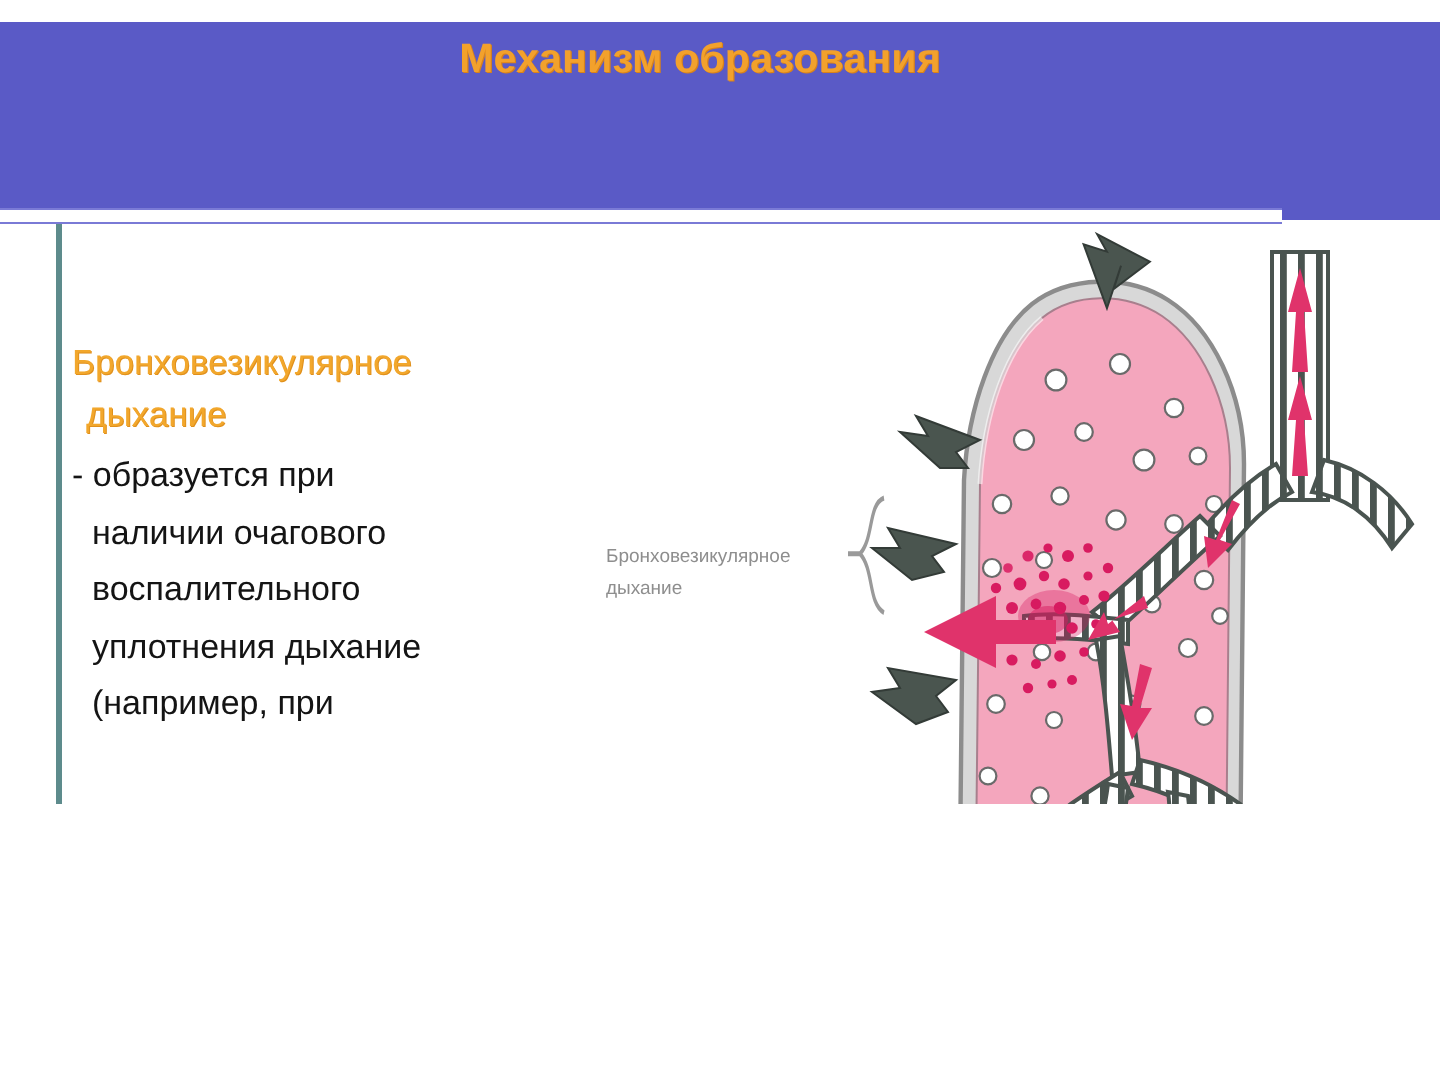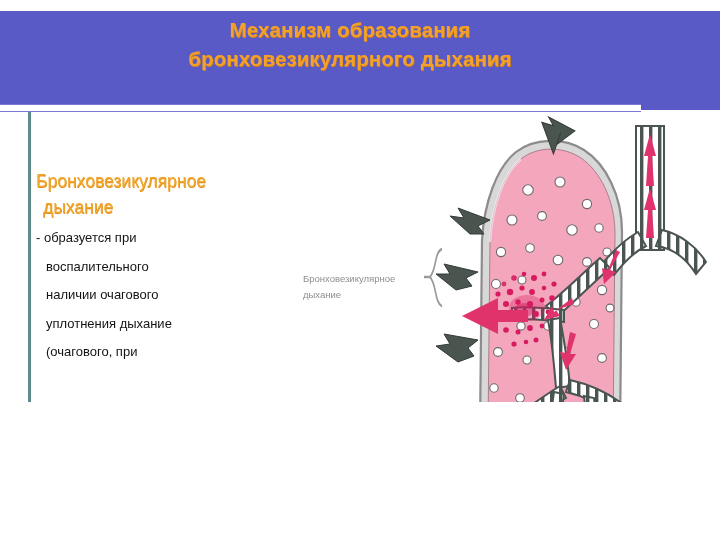--- a/index.html
+++ b/index.html
@@ -103,21 +103,21 @@
     line-height: 26px;
     text-shadow: 0.5px 0.5px 0 #e0901c;
   }
   .body-heading .hl2 {
     display: block;
     padding-left: 7px;
   }
   #body-paragraph {
     margin-top: 4px;
     color: #141414;
-    font-size: 13px;
+    font-size: 17px;
     line-height: 28.5px;
   }
   #body-paragraph .pl {
     display: block;
     white-space: pre;
   }
   #body-paragraph .pl.indent { padding-left: 10px; }
 
   
   #diagram-caption {
@@ -141,43 +141,42 @@
   }
 </style>
 </head>
 <body>
 
 <div id="slide">
 
   <div id="title-banner">
     <div id="title-text">
       <span>Механизм образования</span>
-      <span id="title-line-2">бронховезикулярного дыхания</span>
     </div>
     <div id="banner-divider"></div>
   </div>
 
   <div id="frame-vertical"></div>
   <div id="frame-corner"></div>
   <div id="frame-horizontal"></div>
   <svg id="frame-flourish" viewBox="0 0 34 12">
     <path d="M1 10 C 10 10, 22 6, 33 0 C 24 7, 13 11, 2 12 Z" fill="#4f7d7e"></path>
   </svg>
 
   <div id="body-block">
     <div class="body-heading">
       <span>Бронховезикулярное</span>
       <span class="hl2">дыхание</span>
     </div>
     <div id="body-paragraph">
       <span class="pl">- образуется при</span>
+      <span class="pl indent">наличии очагового</span>
       <span class="pl indent">воспалительного</span>
-      <span class="pl indent">наличии очагового</span>
       <span class="pl indent">уплотнения дыхание</span>
-      <span class="pl indent">(очагового, при</span>
+      <span class="pl indent">(например, при</span>
     </div>
   </div>
 
   <div id="diagram-caption">
     <span class="cl">Бронховезикулярное</span>
     <span class="cl">дыхание</span>
   </div>
 
   <svg id="illustration" viewBox="0 0 296 375">
 

